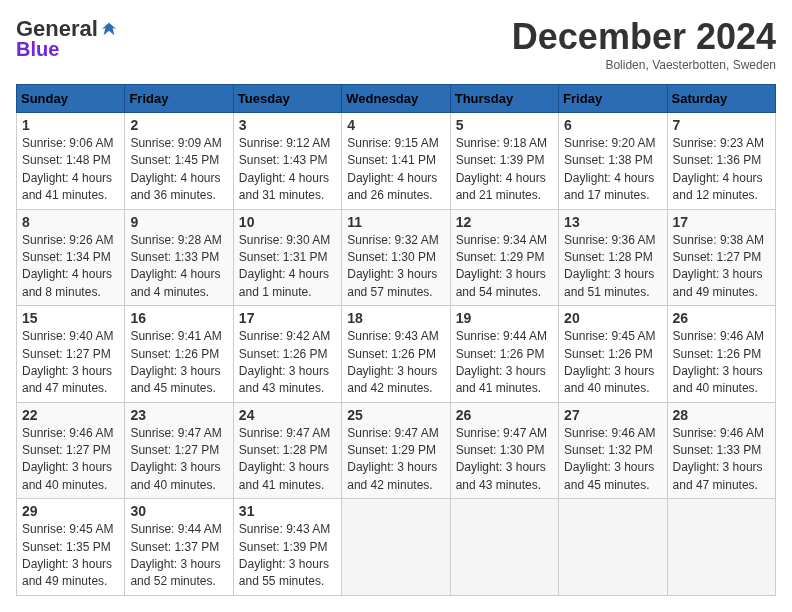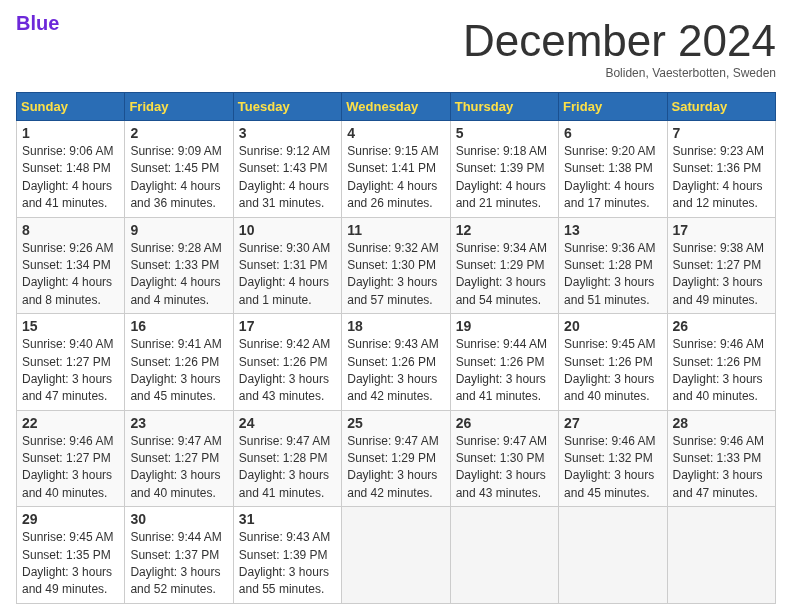--- a/index.html
+++ b/index.html
@@ -30,36 +30,36 @@
     }
     .logo-icon {
       width: 18px;
       height: 18px;
       margin-left: 2px;
     }
     .title-block {
       text-align: right;
     }
     .month-title {
-      font-size: 44px;
-      font-weight: normal;
+      font-size: 36px;
+      font-weight: bold;
       color: #333;
     }
     .location-title {
       font-size: 12px;
       color: #555;
     }
     table {
       width: 100%;
       border-collapse: collapse;
       table-layout: fixed;
     }
     thead th {
       background-color: #2a6db5;
-      color: #fde047;
+      color: #000000;
       padding: 6px 4px;
       font-size: 13px;
       font-weight: bold;
       text-align: left;
       border: 1px solid #1a5090;
     }
     td {
       border: 1px solid #ccc;
       vertical-align: top;
       padding: 4px 5px;
@@ -84,20 +84,26 @@
     }
     tr:nth-child(even) td:not(.empty) {
       background: #f9f9f9;
     }
   </style>
 </head>
 <body>
 
 <div class="header">
   <div class="logo">
+    <div class="logo-text">
+      <span>General</span>
+      <svg class="logo-icon" viewBox="0 0 20 20">
+        <polygon points="10,3 18,10 14,9 16,17 10,12 4,17 6,9 2,10" fill="#2a6db5"></polygon>
+      </svg>
+    </div>
     <div style="color:#6d28d9; font-size:20px; font-weight:bold; margin-top:-4px;">Blue</div>
   </div>
   <div class="title-block">
     <div class="month-title">December 2024</div>
     <div class="location-title">Boliden, Vaesterbotten, Sweden</div>
   </div>
 </div>
 
 <table>
   <thead>

